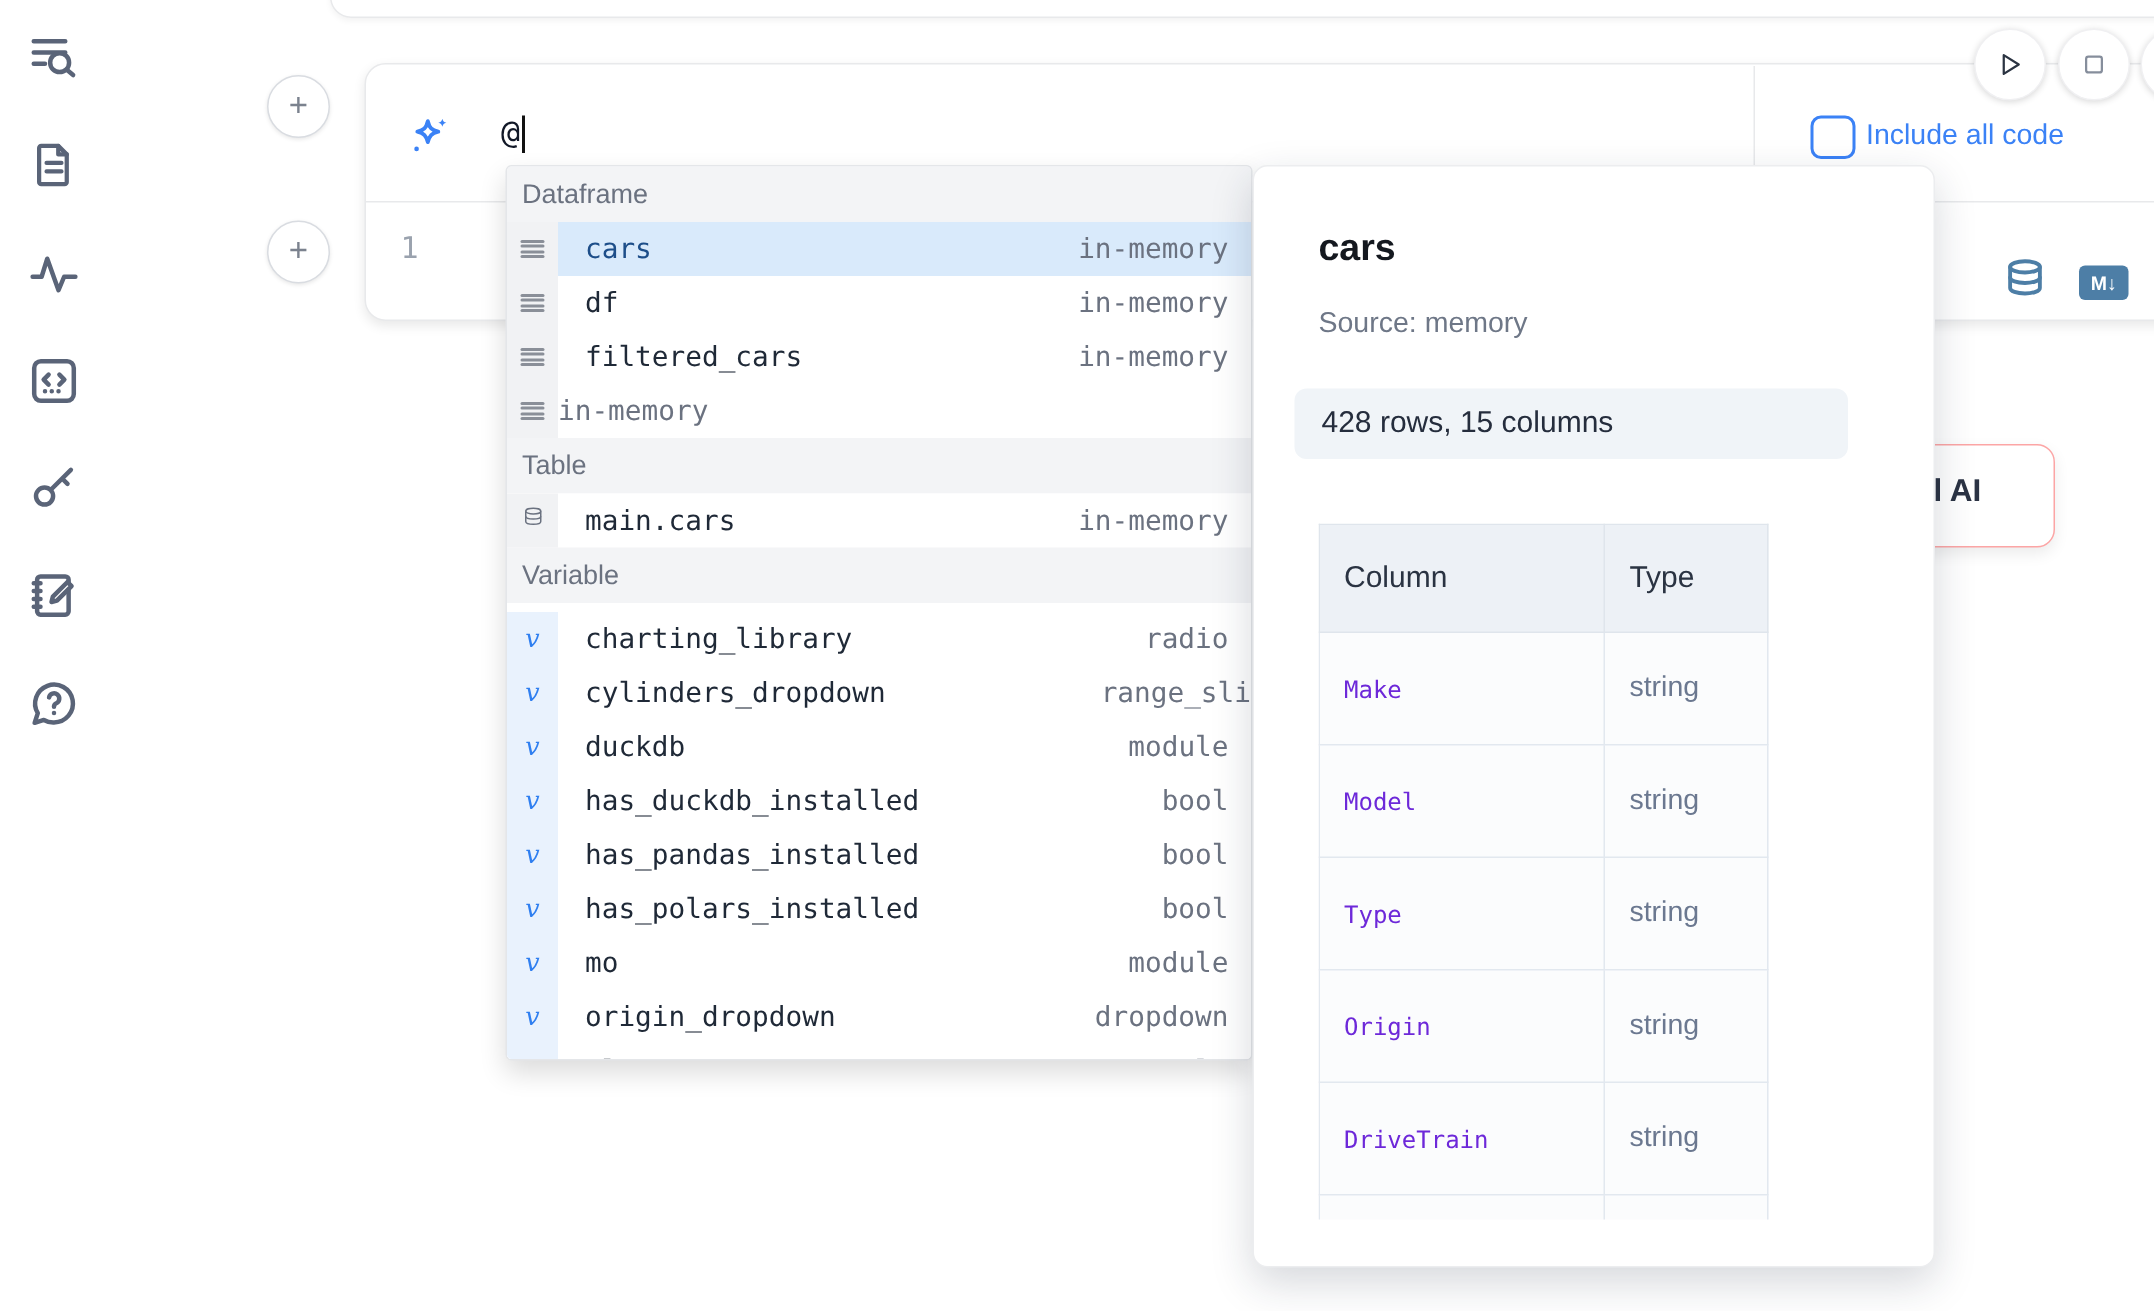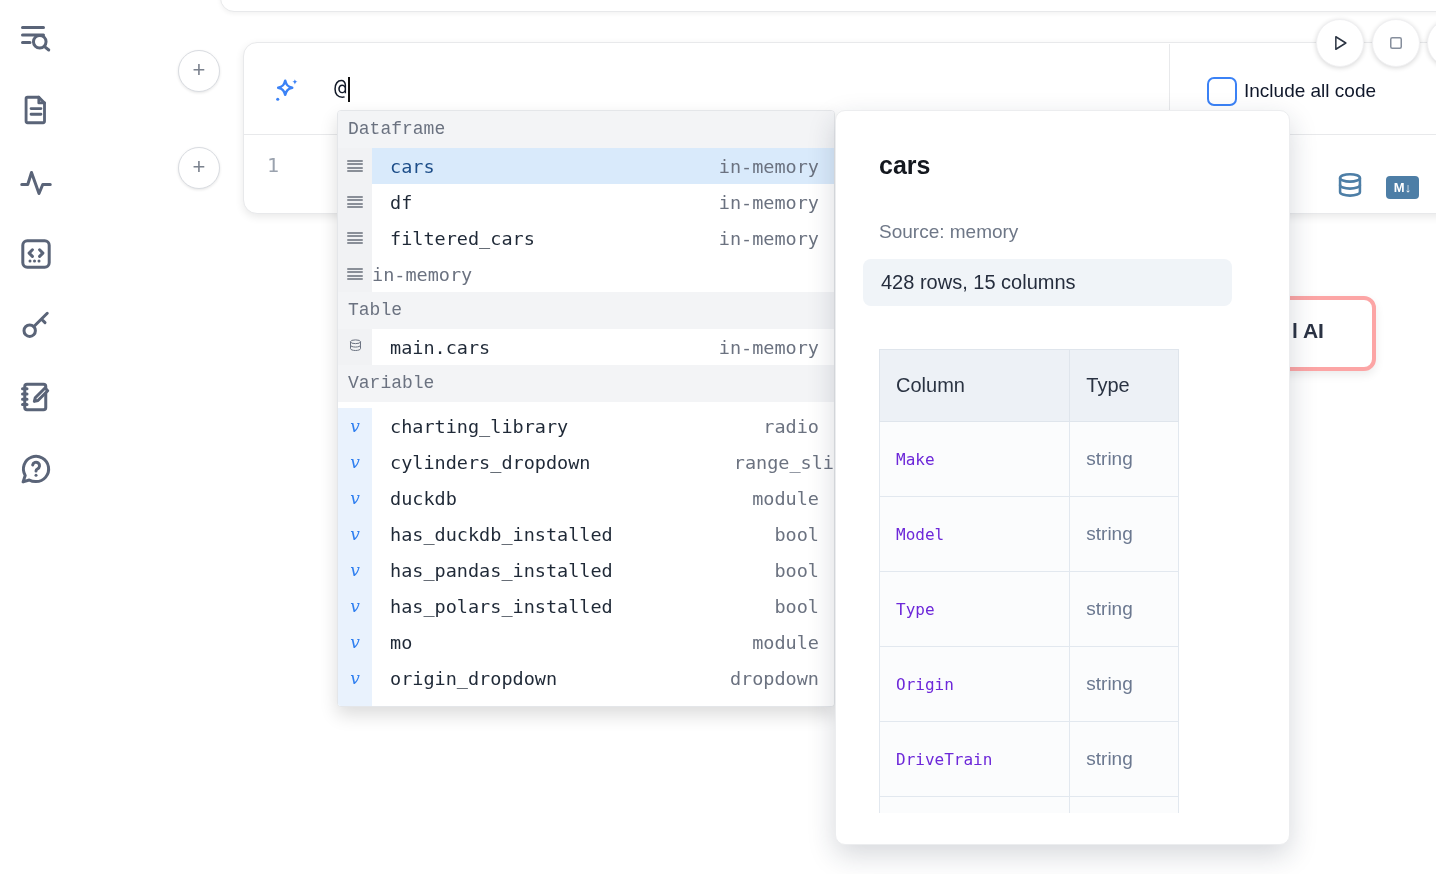--- a/index.html
+++ b/index.html
@@ -25,73 +25,73 @@
 
   
   .main-card{position:absolute;left:243px;top:42px;width:1210px;height:170px;background:#fff;
     border:1px solid #e8e9eb;border-radius:14px;box-shadow:0 3px 8px rgba(0,0,0,.09);z-index:2;}
   .row-divider{position:absolute;left:0;right:0;top:91px;height:1px;background:#e8e9eb;}
   .v-divider{position:absolute;left:925px;top:1px;height:90px;width:1px;background:#e8e9eb;}
   .sparkle{position:absolute;left:27px;top:32px;}
   .at-text{position:absolute;left:90px;top:33px;font-size:21px;color:#111827;}
   .caret{display:inline-block;width:2px;height:25px;background:#111;vertical-align:middle;margin-left:1px;}
   .cbx{position:absolute;left:963px;top:34px;width:26px;height:25px;border:2px solid #3b82f6;border-radius:7px;background:#fff;}
-  .cbx-label{position:absolute;left:1000px;top:37px;font-size:19px;color:#0f172a;}
+  .cbx-label{position:absolute;left:1000px;top:37px;font-size:19px;color:#3b82f6;}
   .line-no{position:absolute;left:23px;top:110px;font-size:20px;color:#9aa2ae;}
   .cell-icons{position:absolute;left:1092px;top:126px;display:flex;align-items:center;gap:22px;}
   .db-icon svg{stroke:#4d7ea6;fill:none;stroke-width:2.2;stroke-linecap:round;}
   .md-badge{width:33px;height:23px;border-radius:4px;background:#4d7ea6;color:#fff;
     font-weight:bold;font-size:13px;display:flex;align-items:center;justify-content:center;letter-spacing:0;}
 
   
   .round-btn{position:absolute;top:19px;width:46px;height:46px;border-radius:50%;background:#fff;
     border:1px solid #f0f0f2;box-shadow:0 1px 5px rgba(0,0,0,.16);z-index:5;
     display:flex;align-items:center;justify-content:center;}
   .round-btn svg{fill:none;stroke-linejoin:round;}
 
   
   .dropdown{position:absolute;left:337px;top:110px;width:498px;height:597px;background:#fff;
     border:1px solid #e4e6e9;border-radius:4px;box-shadow:0 8px 18px rgba(0,0,0,.14);
     overflow:hidden;z-index:4;box-sizing:border-box;}
   .dd-header{height:37px;line-height:37px;background:#f3f4f6;color:#6b7280;
-    font-family:Liberation Mono, monospace;font-size:18px;padding-left:10px;box-sizing:border-box;}
+    font-family:Liberation Sans, sans-serif;font-size:18px;padding-left:10px;box-sizing:border-box;}
   .dd-row{height:36px;display:flex;align-items:center;background:#fff;}
   .dd-gutter{width:34px;height:100%;flex:none;display:flex;align-items:center;justify-content:center;background:#f1f2f4;}
   .dd-row.var .dd-gutter{background:#e9f2fd;}
   .dd-main{flex:1;height:100%;display:flex;align-items:center;min-width:0;}
   .dd-row.selected .dd-main{background:#d9eafb;}
   .dd-name{font-family:"DejaVu Sans Mono",monospace;font-size:18.5px;color:#1f2937;padding-left:18px;flex:1;white-space:nowrap;}
   .dd-row.selected .dd-name{color:#1d4e89;}
   .dd-type{font-family:"DejaVu Sans Mono",monospace;font-size:18.5px;color:#6b7280;margin-right:15px;white-space:nowrap;}
   .dd-row .dd-type.clip{margin-right:0;}
   .var-pad{height:6px;background:#fff;}
   .df-glyph{width:16px;height:12px;display:flex;flex-direction:column;justify-content:space-between;}
   .df-glyph span{display:block;height:2px;background:#8a8f98;border-radius:1px;}
   .var-glyph{color:#2f7ff0;font-family:"DejaVu Serif",serif;font-style:italic;font-size:17px;}
   .tbl-glyph svg{stroke:#6b7280;fill:none;stroke-width:1.6;}
 
   
   .panel{position:absolute;left:835px;top:110px;width:455px;height:735px;background:#fff;
     border:1px solid #ecedef;border-radius:10px;box-shadow:0 10px 28px rgba(30,40,60,.18);z-index:6;box-sizing:border-box;}
   .panel-title{position:absolute;left:43px;top:40px;font-size:25px;font-weight:bold;color:#14181f;}
-  .panel-source{position:absolute;left:43px;top:94px;font-size:19px;color:#6e7787;margin-top:16px;}
+  .panel-source{position:absolute;left:43px;top:94px;font-size:19px;color:#6e7787;}
   .panel-badge{position:absolute;left:27px;top:148px;width:369px;height:47px;background:#f0f4f8;border-radius:8px;
     font-size:20px;color:#252d3d;display:flex;align-items:center;padding-left:18px;box-sizing:border-box;}
   .panel-table{position:absolute;left:43px;top:238px;width:370px;height:464px;overflow:hidden;}
   table.schema{border-collapse:collapse;width:300px;}
   table.schema th{height:71px;background:#edf1f6;border:1px solid #dfe5ec;text-align:left;
     font-weight:normal;font-size:20px;color:#2a3342;padding:0 0 0 16px;}
   table.schema td{height:74px;background:#fbfcfd;border:1px solid #e2e8ef;padding:0 0 0 16px;}
   td.cname{font-family:"DejaVu Sans Mono",monospace;font-size:16px;color:#6d28d9;width:218px;}
   td.ctype{font-size:19px;color:#6b7890;width:118px;}
   th.c1{width:218px;} th.c2{width:118px;}
 
   
   .ai-btn{position:absolute;left:1258px;top:296px;width:110px;height:67px;background:#fff;
-    border:4px solid #fca5a5;border-radius:12px;box-shadow:0 4px 10px rgba(0,0,0,.08);z-index:3;}
+    border:1px solid #fca5a5;border-radius:12px;box-shadow:0 4px 10px rgba(0,0,0,.08);z-index:3;}
   .ai-btn span{position:absolute;left:30px;top:19px;font-size:21px;font-weight:bold;color:#2b3344;}
 </style>
 </head>
 <body>
 
 <div class="side-icon" style="top:18px">
   <svg width="36" height="36" viewBox="0 0 24 24">
       <path d="M3 5h14M3 10h14M3 15h5"></path>
       <circle cx="14.5" cy="14.5" r="4.2"></circle>
       <path d="M17.7 17.7L20.5 20"></path>

